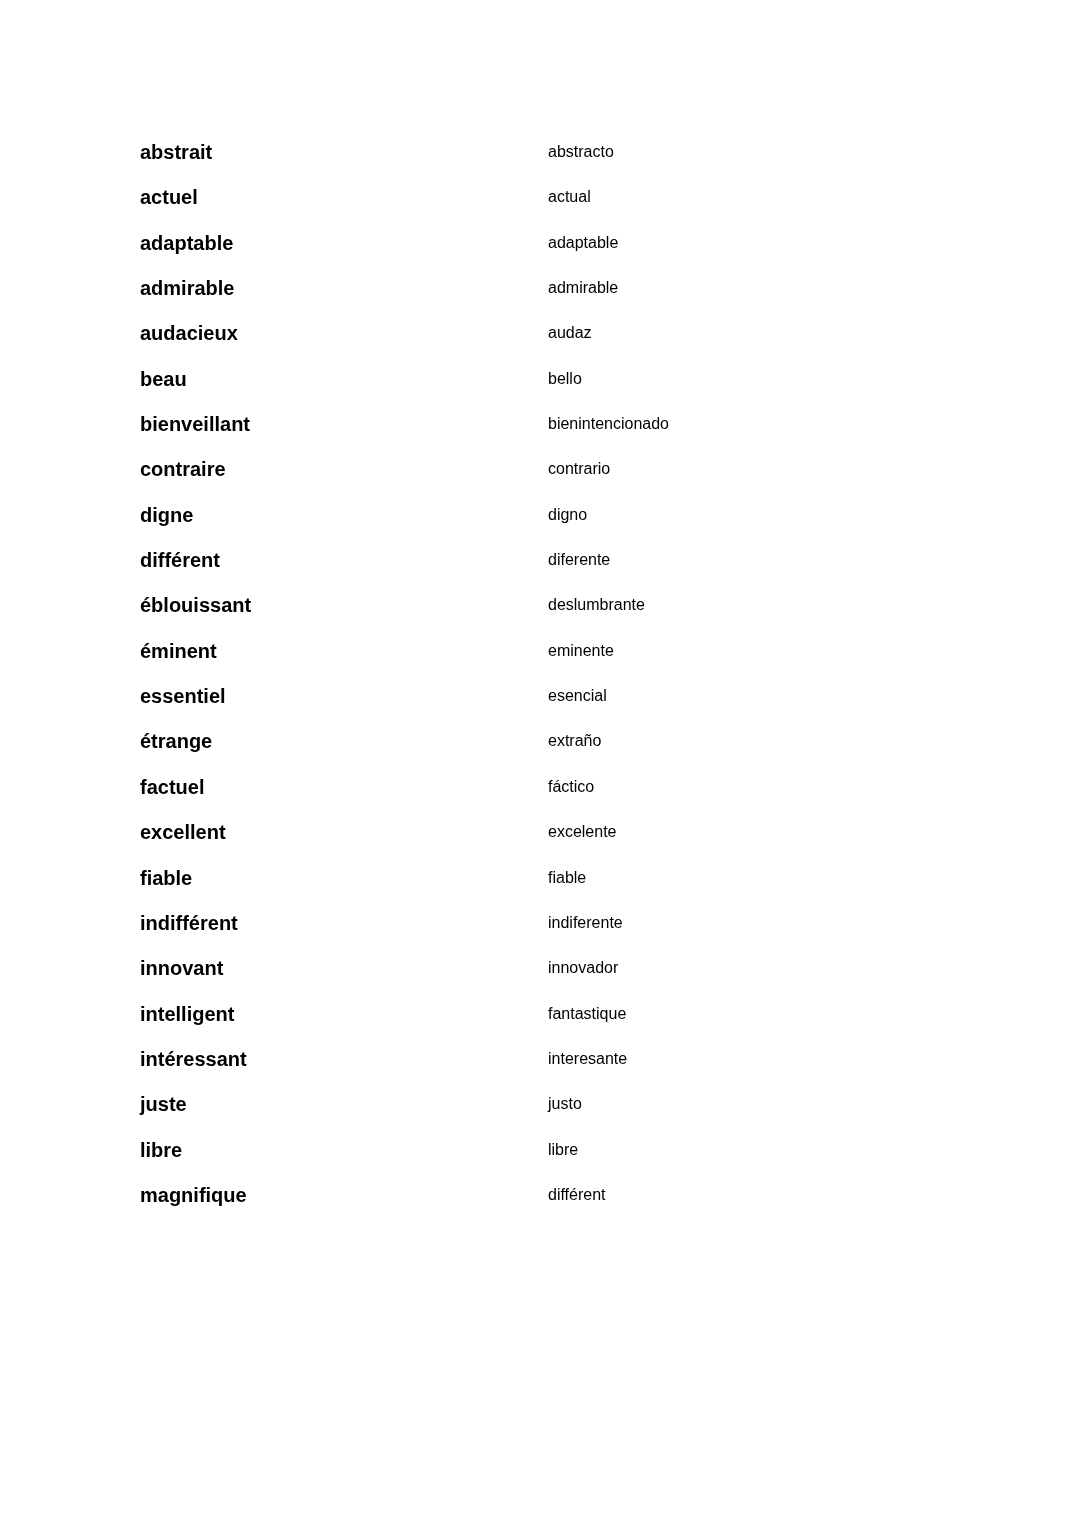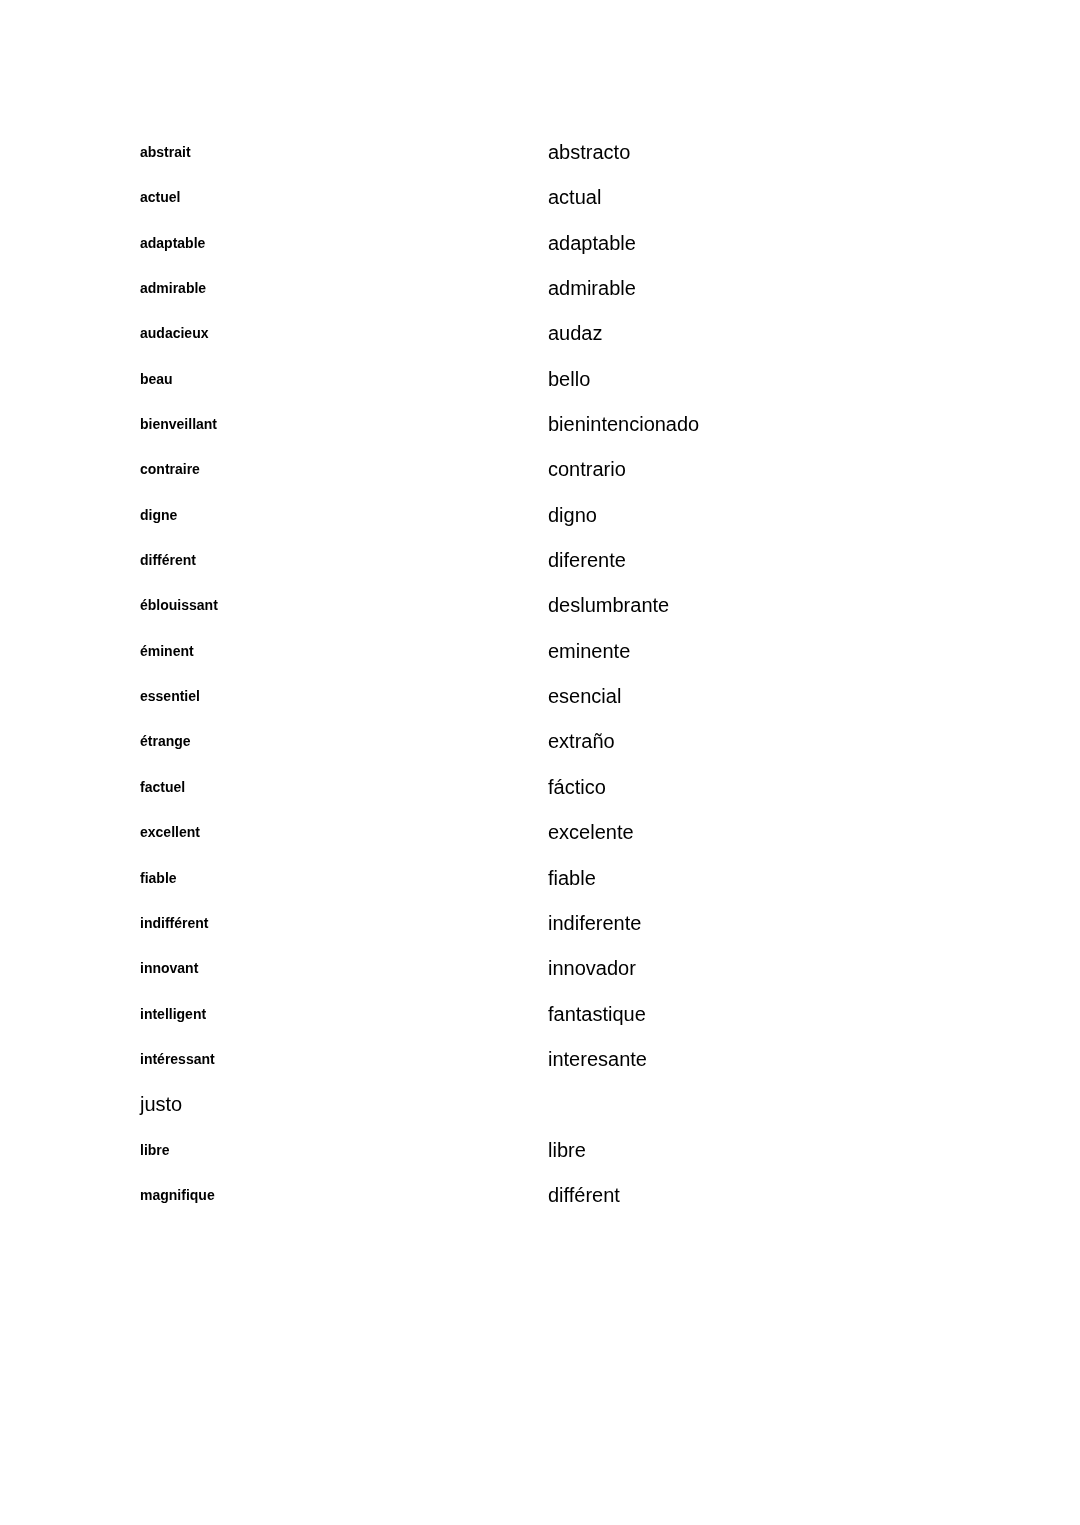--- a/index.html
+++ b/index.html
@@ -25,27 +25,27 @@
       list-style: none;
     }
     .vocab-row {
       display: flex;
       height: 45.35px;
       align-items: flex-start;
     }
     .term-fr {
       width: 408px;
       font-weight: bold;
-      font-size: 14px;
+      font-size: 20px;
       line-height: 26px;
       white-space: nowrap;
     }
     .term-es {
       font-weight: normal;
-      font-size: 20px;
+      font-size: 16px;
       line-height: 26px;
       white-space: nowrap;
     }
   </style>
 </head>
 <body>
 
 <ul class="vocab-list" id="vocab-list">
     <li class="vocab-row">
       <span class="term-fr">abstrait</span>
@@ -125,20 +125,21 @@
     </li>
     <li class="vocab-row">
       <span class="term-fr">intelligent</span>
       <span class="term-es">fantastique</span>
     </li>
     <li class="vocab-row">
       <span class="term-fr">intéressant</span>
       <span class="term-es">interesante</span>
     </li>
     <li class="vocab-row">
+      <span class="term-fr">juste</span>
       <span class="term-es">justo</span>
     </li>
     <li class="vocab-row">
       <span class="term-fr">libre</span>
       <span class="term-es">libre</span>
     </li>
     <li class="vocab-row">
       <span class="term-fr">magnifique</span>
       <span class="term-es">différent</span>
     </li>

